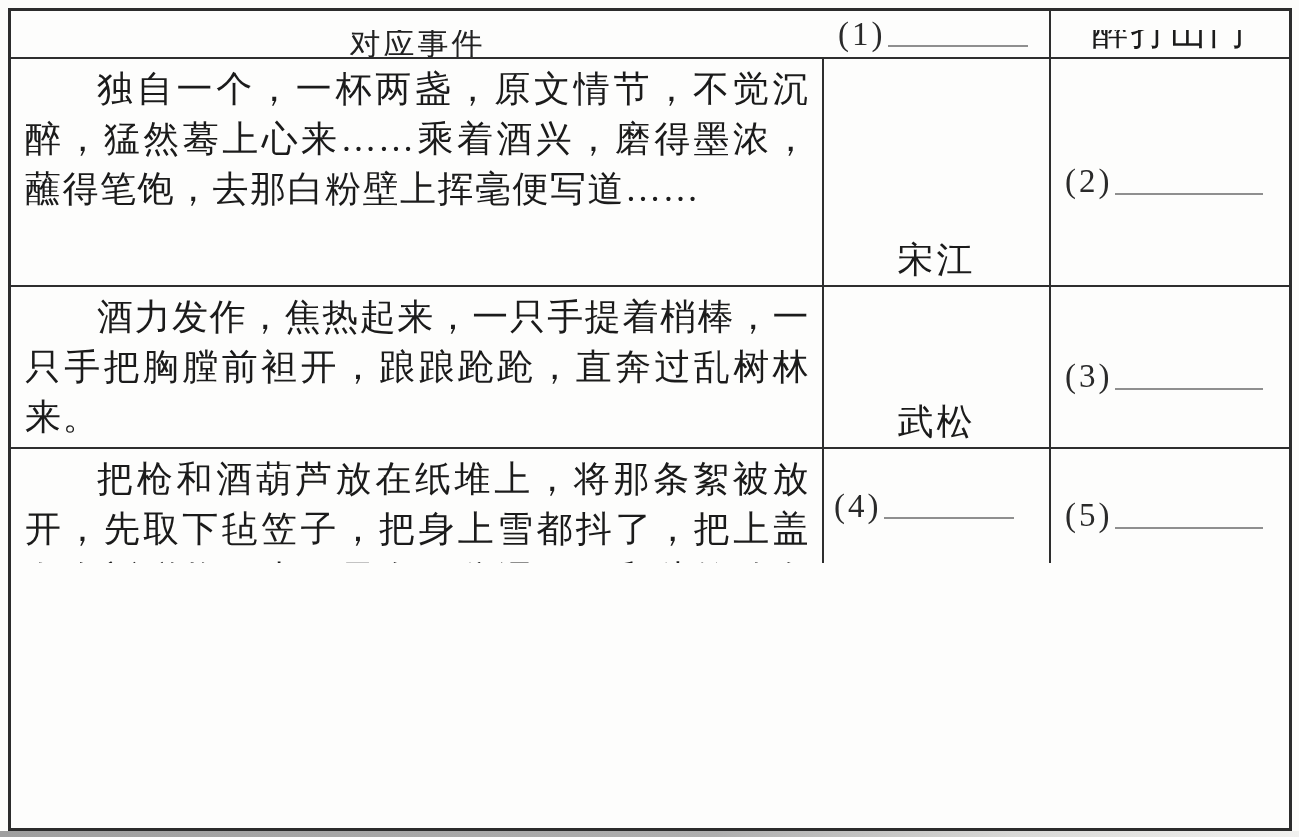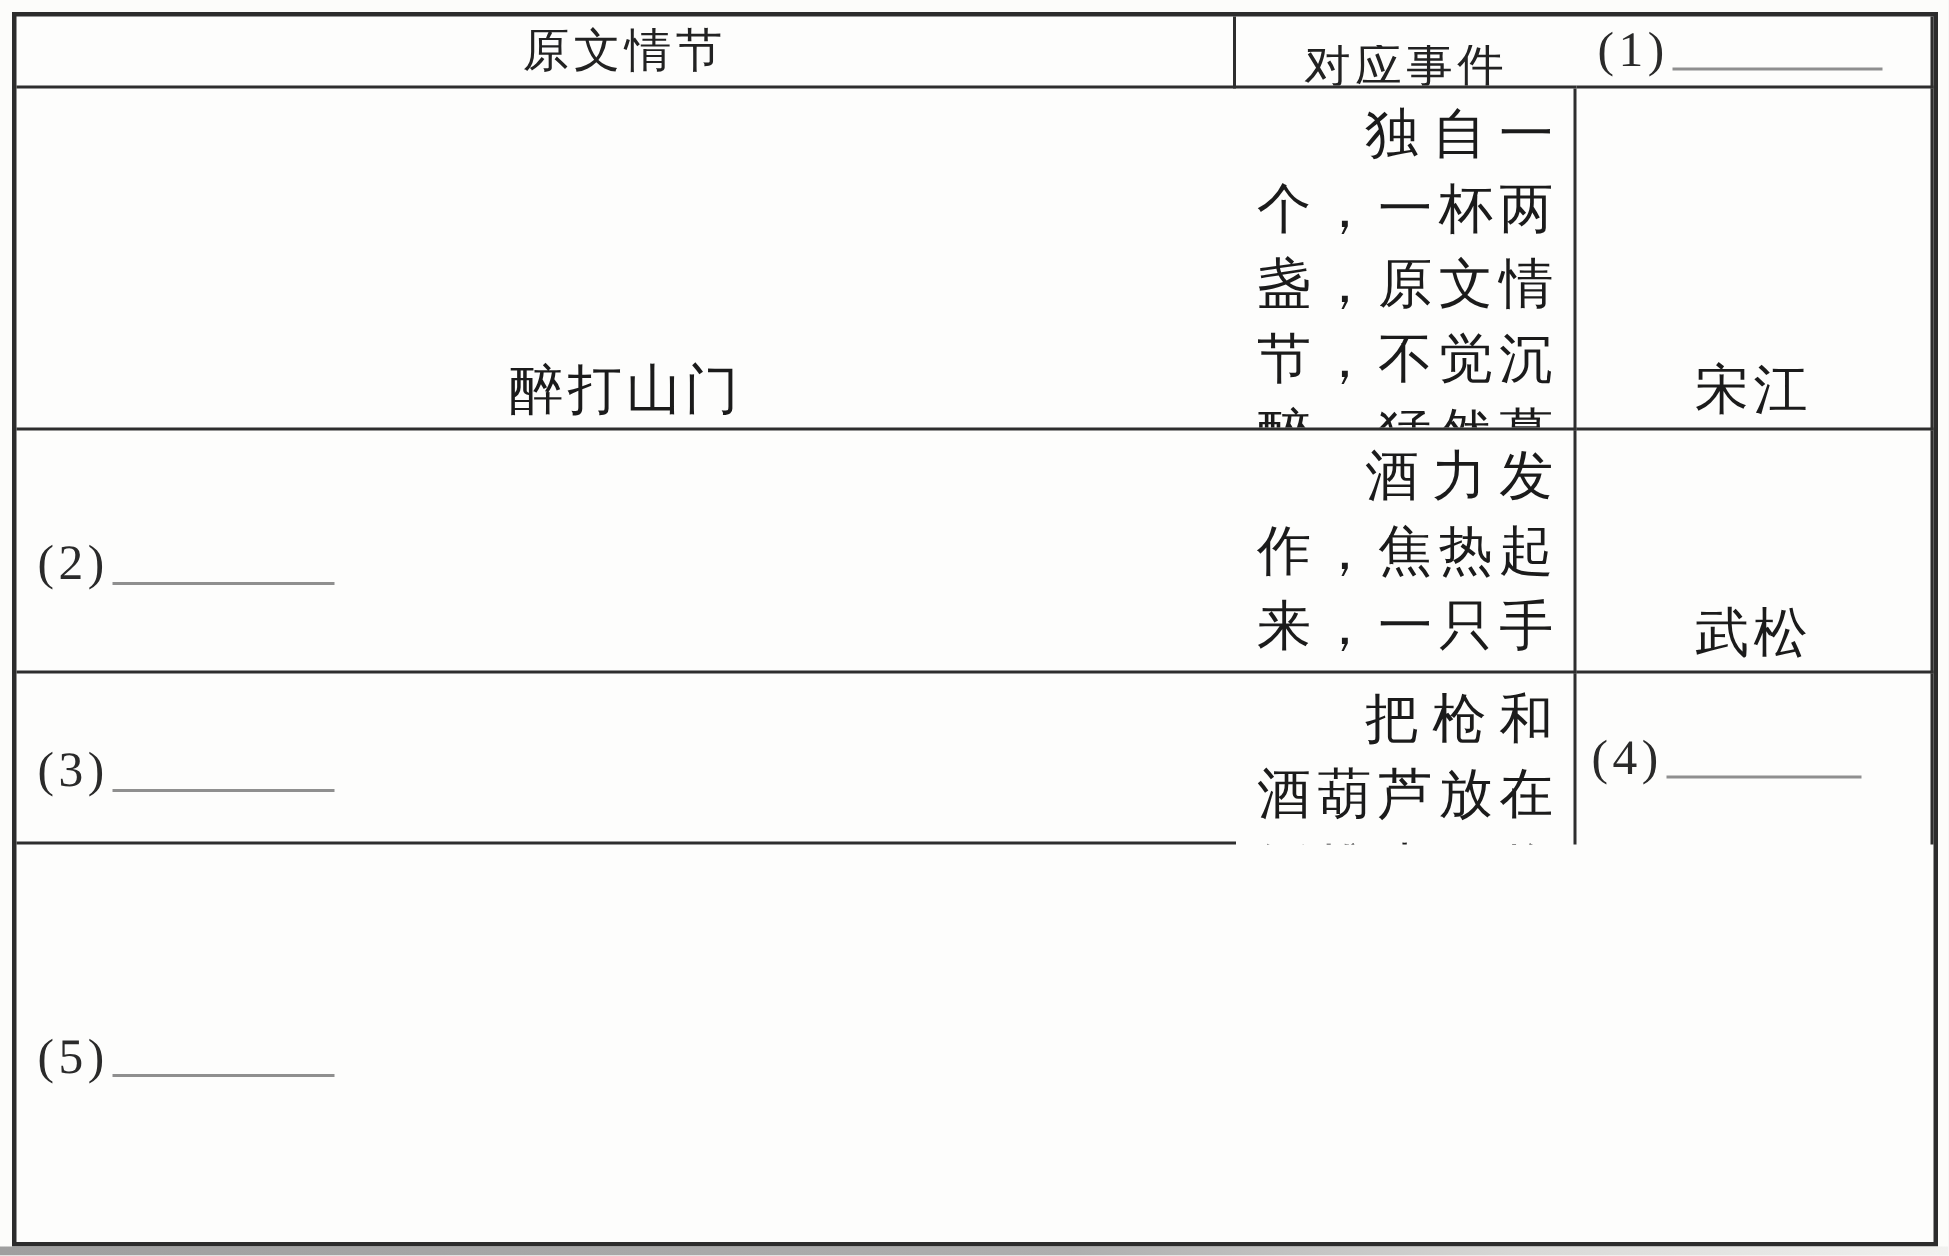--- a/index.html
+++ b/index.html
@@ -95,23 +95,20 @@
     height: 6px;
     background: linear-gradient(to right, #9f9f9f 0%, #aeaeae 55%, #d8d8d6 78%, #f1f1ef 100%);
   }
 </style>
 </head>
 <body>
 
 <div class="page">
   <div class="table">
 
-    <div class="cell header-cell">
-      <span>原文情节</span>
-    </div>
     <div class="cell header-cell last-col">
       <span>对应事件</span>
     </div>
 
     <div class="cell answer-cell">
       <span class="blank-label">(1)</span>
       <span class="blank-line" style="width:140px"></span>
     </div>
     <div class="cell center-cell last-col">
       <span>醉打山门</span>

